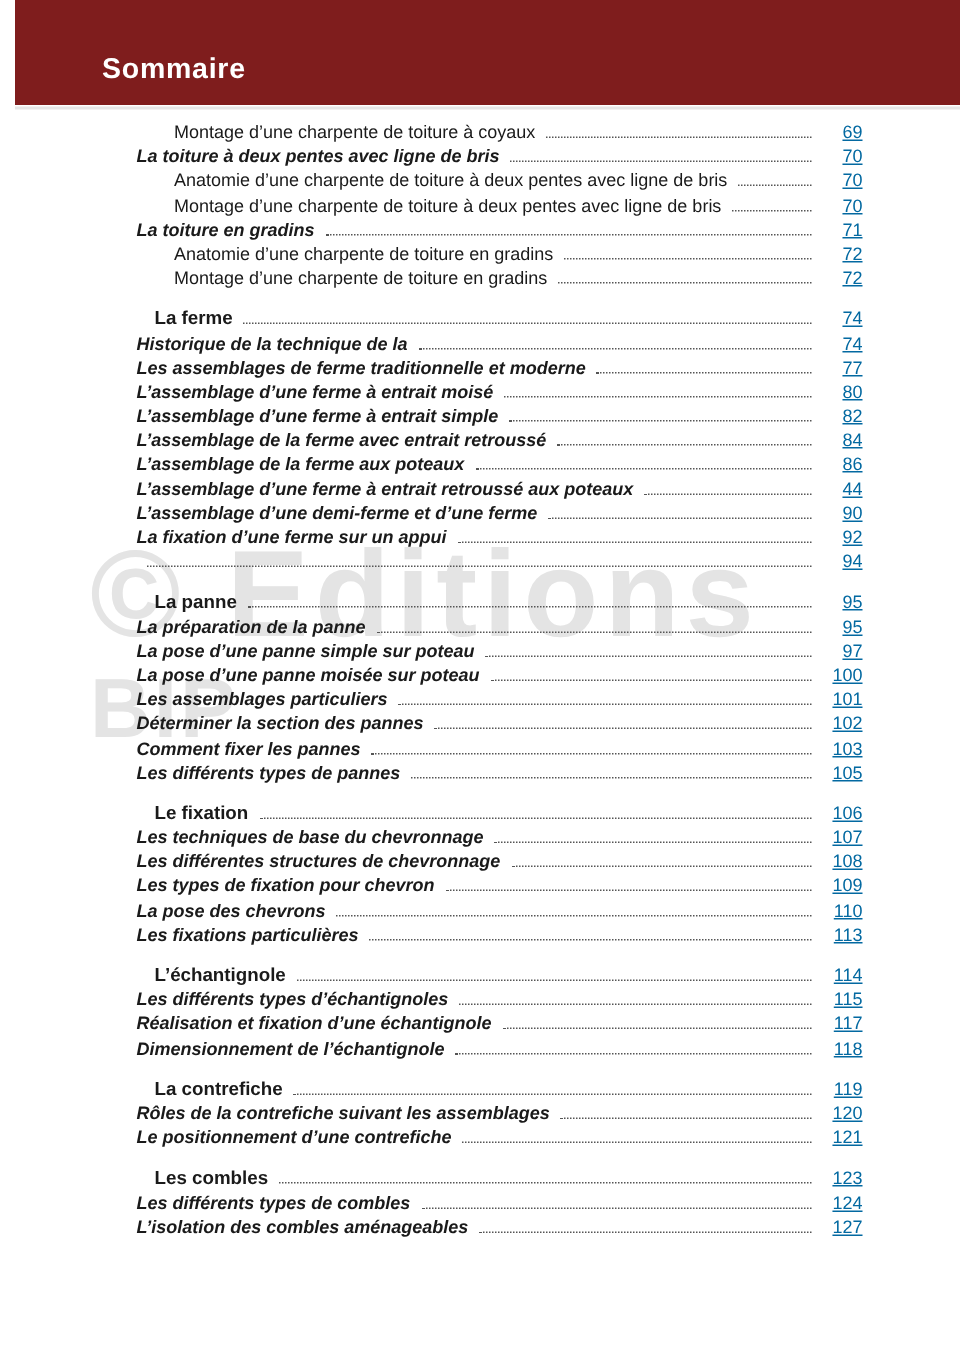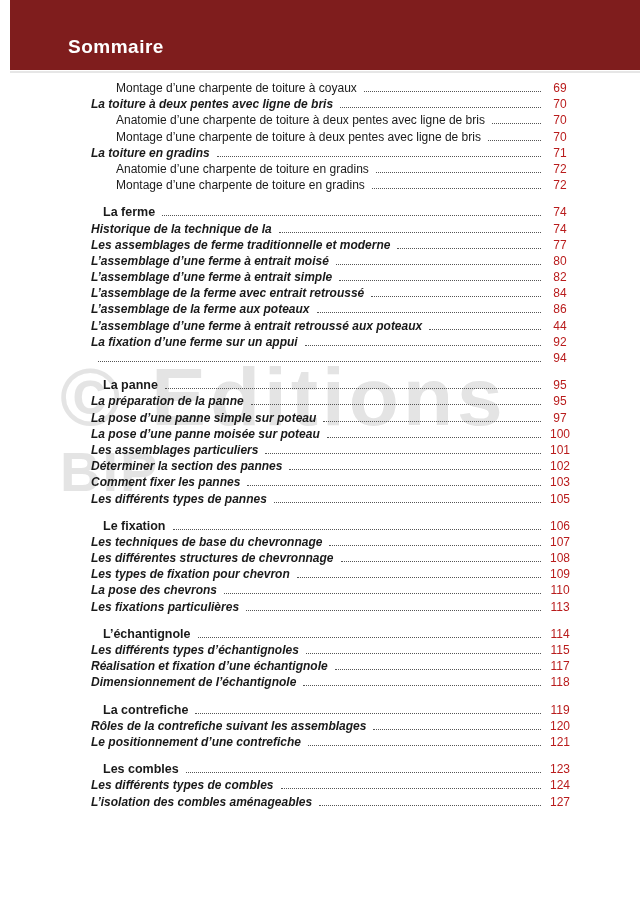--- a/index.html
+++ b/index.html
@@ -71,26 +71,27 @@
   .toc-row.level1 .label{font-weight:bold;font-style:italic;}
   .toc-row.level2{padding-left:50px;}
   .leader{
     flex:1;
     border-bottom:1.5px dotted #555;
     margin:0 4px 3px 7px;
     min-width:12px;
   }
   .page{
     width:30px;
-    text-align:center;
+    text-align:right;
     font-weight:normal;
     font-style:normal;
     font-size:12px;
-    color:#b91c1c;
+    color:#0369a1;
     flex:none;
+    text-decoration:underline;
   }
 </style>
 </head>
 <body>
 
 <div class="green-bar">
   <div class="page-title">Sommaire</div>
 </div>
 
 <div class="watermark">
@@ -171,20 +172,25 @@
         <span class="label">L’assemblage de la ferme aux poteaux</span>
         <span class="leader"></span>
         <span class="page">86</span>
       </div>
       <div class="toc-row level1">
         <span class="label">L’assemblage d’une ferme à entrait retroussé aux poteaux</span>
         <span class="leader"></span>
         <span class="page">44</span>
       </div>
       <div class="toc-row level1">
+        <span class="label">L’assemblage d’une demi-ferme et d’une ferme</span>
+        <span class="leader"></span>
+        <span class="page">90</span>
+      </div>
+      <div class="toc-row level1">
         <span class="label">La fixation d’une ferme sur un appui</span>
         <span class="leader"></span>
         <span class="page">92</span>
       </div>
       <div class="toc-row level1">
         <span class="leader"></span>
         <span class="page">94</span>
       </div>
     </div>
     <div class="toc-group">

